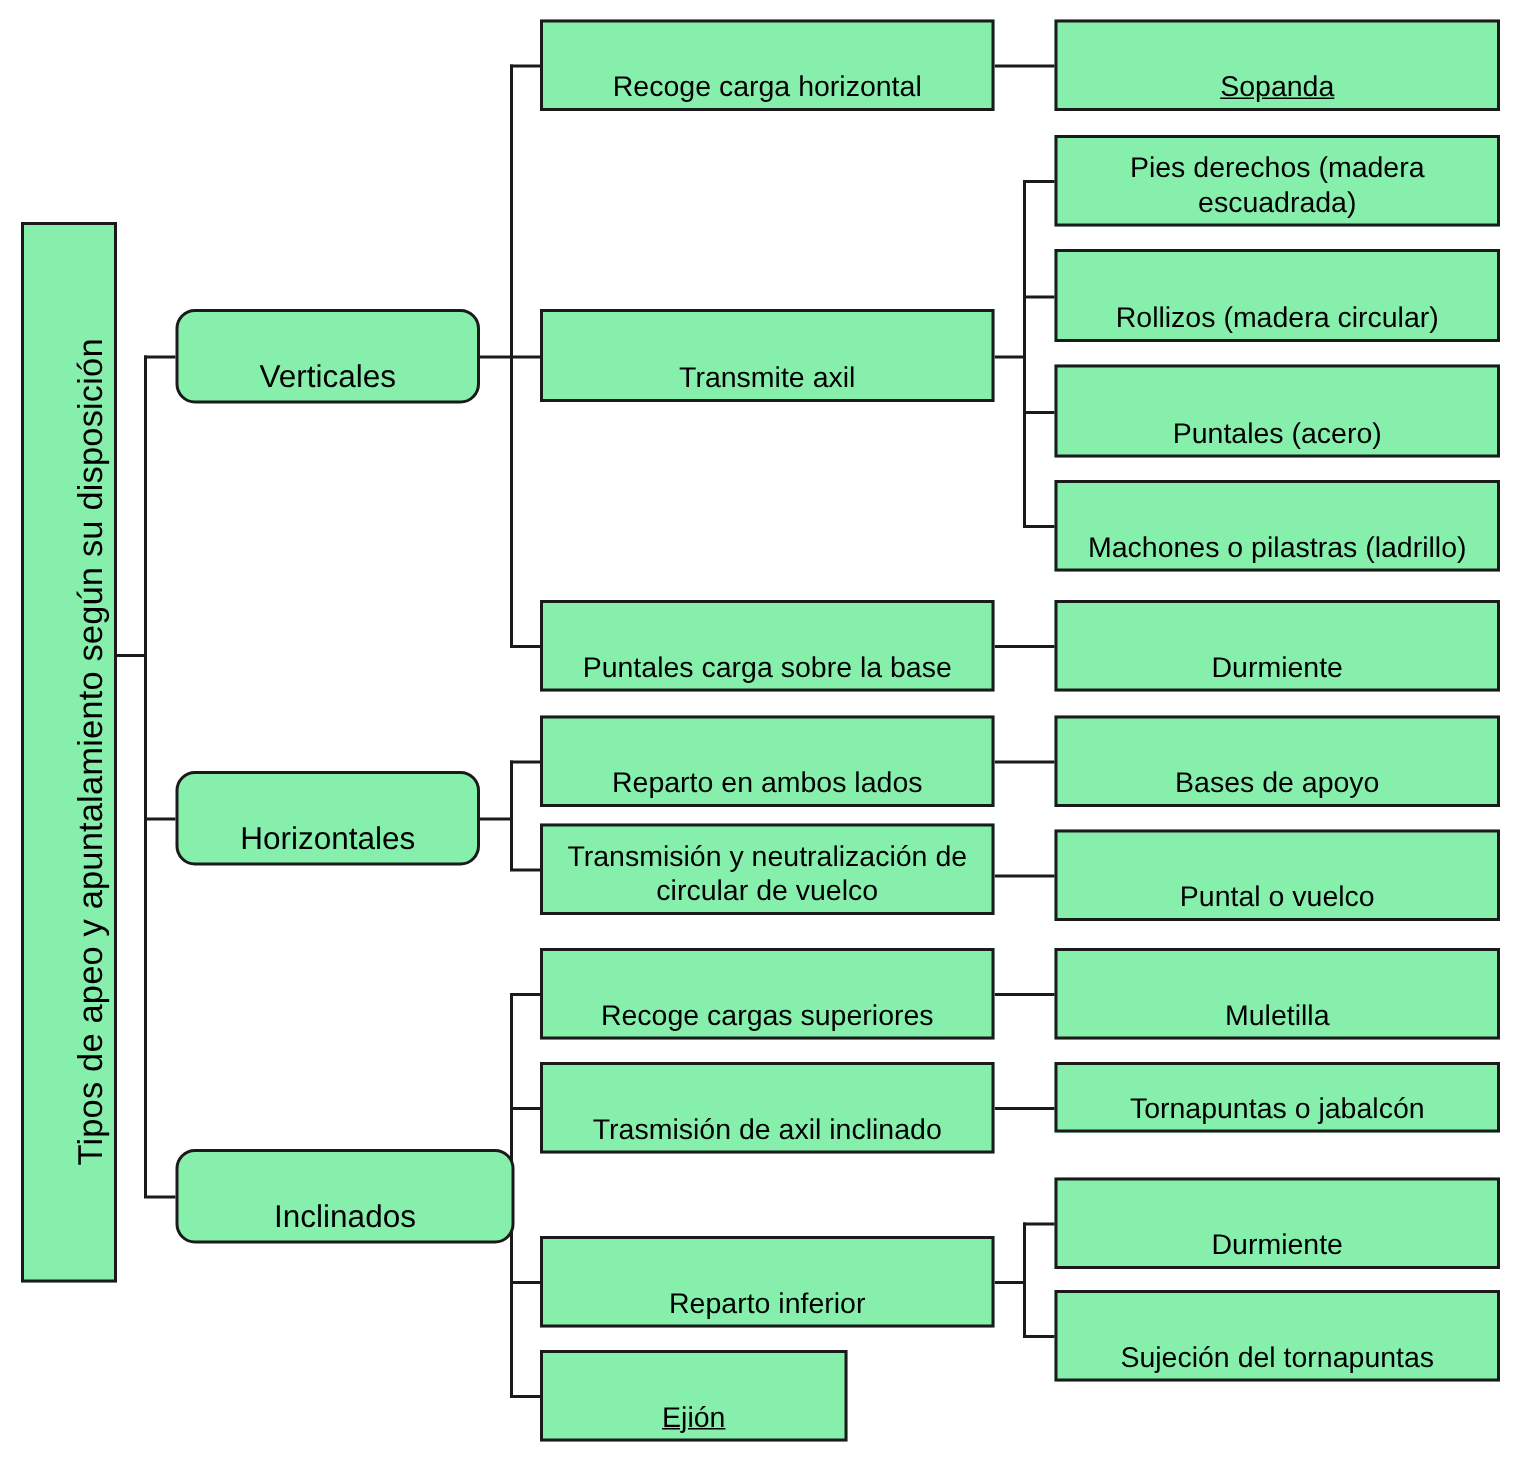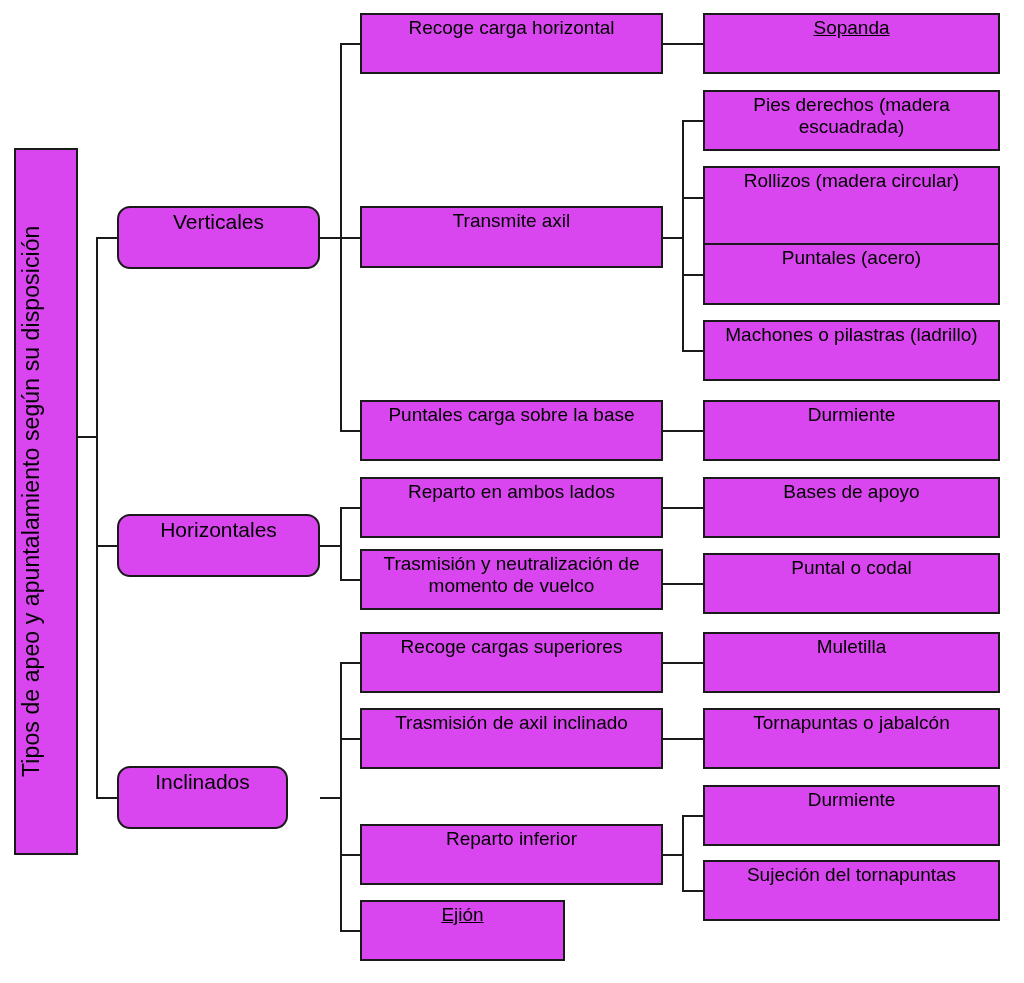--- a/index.html
+++ b/index.html
@@ -3,23 +3,23 @@
 <meta charset="utf-8">
 <style>
   html,body{margin:0;padding:0;background:#ffffff;}
   body{font-family:"Liberation Sans","DejaVu Sans",sans-serif;color:#000;}
   #canvas{position:relative;width:1024px;height:983px;background:#fff;overflow:hidden;}
 
   .node{
     position:absolute;
     box-sizing:border-box;
     border:2px solid #1a1a1a;
-    background:#d946ef;
+    background:#86efac;
     display:flex;
-    align-items:flex-start;
+    align-items:flex-end;
     justify-content:center;
     text-align:center;
     line-height:1.18;
     font-size:19px;
     color:#000;
     padding:2px 6px;
     z-index:2;
   }
   .node.root{
     writing-mode:vertical-rl;
@@ -51,21 +51,21 @@
   <div class="line h" style="left:96px;top:237px;width:21px;"></div>
   <div class="line h" style="left:96px;top:545px;width:21px;"></div>
   <div class="line h" style="left:96px;top:797px;width:21px;"></div>
 
   <div class="node lvl2" style="left:117px;top:206px;width:203px;height:63px;">
     <span>Verticales</span>
   </div>
   <div class="node lvl2" style="left:117px;top:514px;width:203px;height:63px;">
     <span>Horizontales</span>
   </div>
-  <div class="node lvl2" style="left:117px;top:766px;width:171px;height:63px;">
+  <div class="node lvl2" style="left:117px;top:766px;width:226px;height:63px;">
     <span>Inclinados</span>
   </div>
 
   <div class="line h" style="left:320px;top:237px;width:21px;"></div>
   <div class="line v" style="left:340px;top:43px;height:388px;"></div>
   <div class="line h" style="left:340px;top:43px;width:21px;"></div>
   <div class="line h" style="left:340px;top:237px;width:21px;"></div>
   <div class="line h" style="left:340px;top:430px;width:21px;"></div>
 
   <div class="line h" style="left:320px;top:545px;width:21px;"></div>
@@ -86,21 +86,21 @@
   <div class="node" style="left:360px;top:206px;width:303px;height:62px;">
     <span>Transmite axil</span>
   </div>
   <div class="node" style="left:360px;top:400px;width:303px;height:61px;">
     <span>Puntales carga sobre la base</span>
   </div>
   <div class="node" style="left:360px;top:477px;width:303px;height:61px;">
     <span>Reparto en ambos lados</span>
   </div>
   <div class="node" style="left:360px;top:549px;width:303px;height:61px;">
-    <span>Trasmisión y neutralización de momento de vuelco</span>
+    <span>Transmisión y neutralización de circular de vuelco</span>
   </div>
   <div class="node" style="left:360px;top:632px;width:303px;height:61px;">
     <span>Recoge cargas superiores</span>
   </div>
   <div class="node" style="left:360px;top:708px;width:303px;height:61px;">
     <span>Trasmisión de axil inclinado</span>
   </div>
   <div class="node" style="left:360px;top:824px;width:303px;height:61px;">
     <span>Reparto inferior</span>
   </div>
@@ -131,42 +131,42 @@
   <div class="line v" style="left:682px;top:815px;height:76px;"></div>
   <div class="line h" style="left:682px;top:815px;width:22px;"></div>
   <div class="line h" style="left:682px;top:890px;width:22px;"></div>
 
   <div class="node" style="left:703px;top:13px;width:297px;height:61px;text-decoration:underline;">
     <span>Sopanda</span>
   </div>
   <div class="node" style="left:703px;top:90px;width:297px;height:61px;">
     <span>Pies derechos (madera escuadrada)</span>
   </div>
-  <div class="node" style="left:703px;top:166px;width:297px;height:79px;">
+  <div class="node" style="left:703px;top:166px;width:297px;height:62px;">
     <span>Rollizos (madera circular)</span>
   </div>
   <div class="node" style="left:703px;top:243px;width:297px;height:62px;">
     <span>Puntales (acero)</span>
   </div>
   <div class="node" style="left:703px;top:320px;width:297px;height:61px;">
     <span>Machones o pilastras (ladrillo)</span>
   </div>
   <div class="node" style="left:703px;top:400px;width:297px;height:61px;">
     <span>Durmiente</span>
   </div>
   <div class="node" style="left:703px;top:477px;width:297px;height:61px;">
     <span>Bases de apoyo</span>
   </div>
   <div class="node" style="left:703px;top:553px;width:297px;height:61px;">
-    <span>Puntal o codal</span>
+    <span>Puntal o vuelco</span>
   </div>
   <div class="node" style="left:703px;top:632px;width:297px;height:61px;">
     <span>Muletilla</span>
   </div>
-  <div class="node" style="left:703px;top:708px;width:297px;height:61px;">
+  <div class="node" style="left:703px;top:708px;width:297px;height:47px;">
     <span>Tornapuntas o jabalcón</span>
   </div>
   <div class="node" style="left:703px;top:785px;width:297px;height:61px;">
     <span>Durmiente</span>
   </div>
   <div class="node" style="left:703px;top:860px;width:297px;height:61px;">
     <span>Sujeción del tornapuntas</span>
   </div>
 
 </div>

